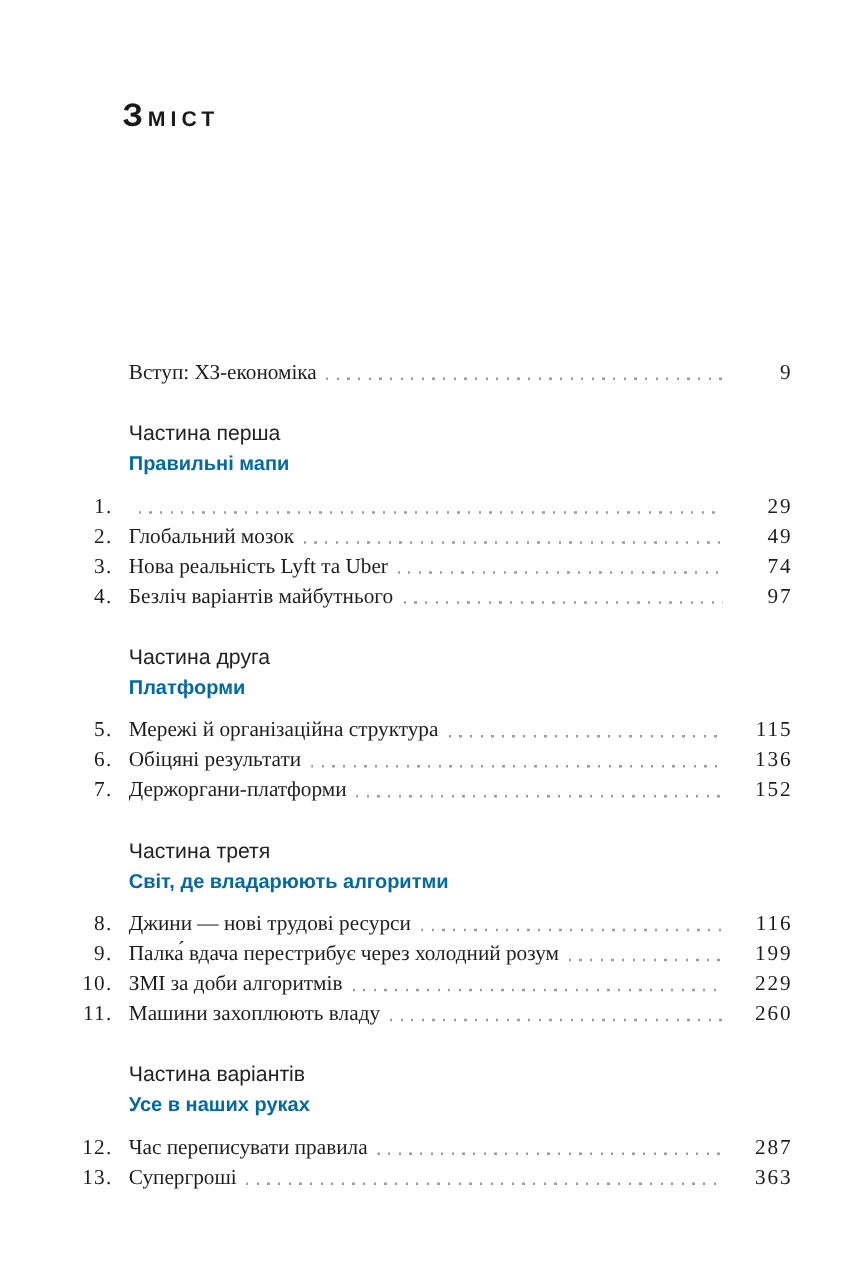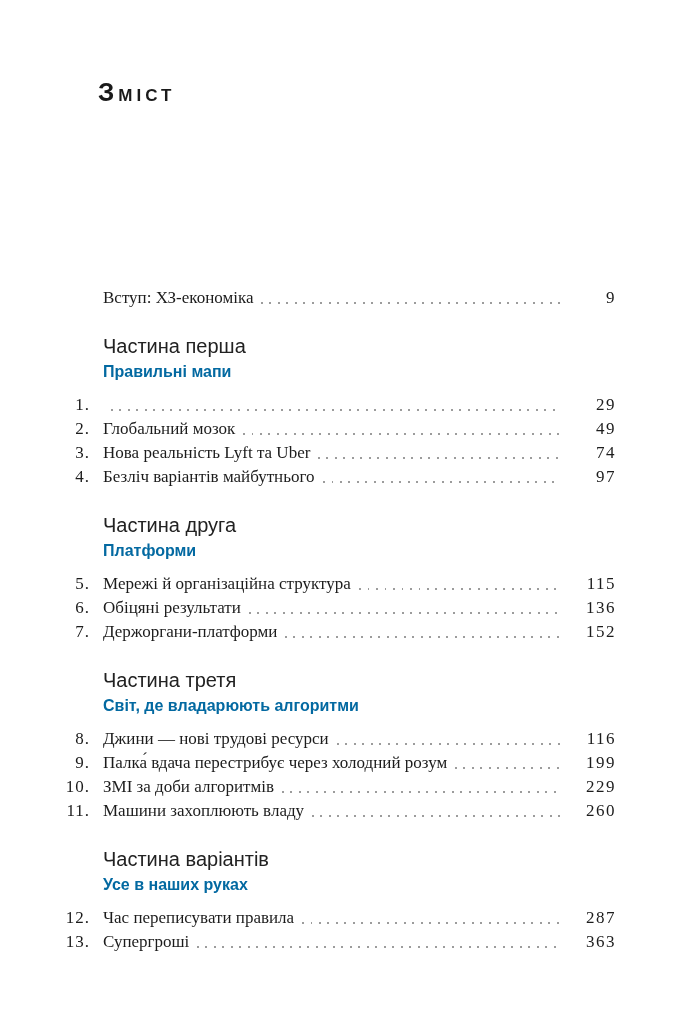--- a/index.html
+++ b/index.html
@@ -11,21 +11,21 @@
     width: 682px;
     height: 1024px;
     overflow: hidden;
     color: #1b1b1b;
     -webkit-font-smoothing: antialiased;
   }
   .page {
     box-sizing: border-box;
     width: 682px;
     height: 1024px;
-    padding: 78px 66px 0 52px;
+    padding: 78px 48px 0 52px;
     background: #ffffff;
   }
   
   .page-title {
     margin: 0 0 0 46px;
     font-family: "Liberation Sans", "DejaVu Sans", sans-serif;
     font-weight: 700;
     font-size: 17px;
     line-height: 28px;
     letter-spacing: 4px;
@@ -77,21 +77,21 @@
   .intro-row {
     margin-top: 176px;
   }
   .part {
     margin-top: 25px;
   }
   .part-kicker {
     margin: 0 0 0 51px;
     font-family: "Liberation Sans", "DejaVu Sans", sans-serif;
     font-weight: 400;
-    font-size: 20px;
+    font-size: 17px;
     line-height: 23px;
     color: #222222;
   }
   .part-title {
     margin: 1px 0 8px 51px;
     font-family: "Liberation Sans", "DejaVu Sans", sans-serif;
     font-weight: 700;
     font-size: 16px;
     line-height: 26px;
     color: #0369a1;

